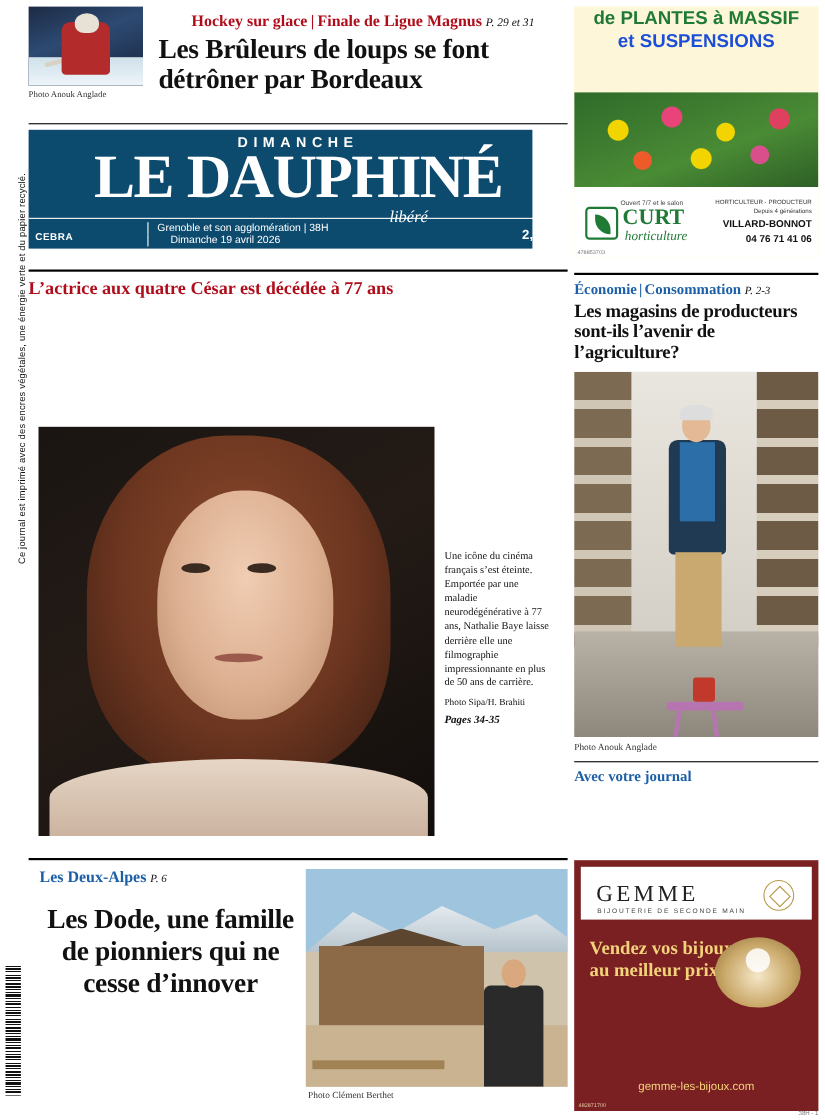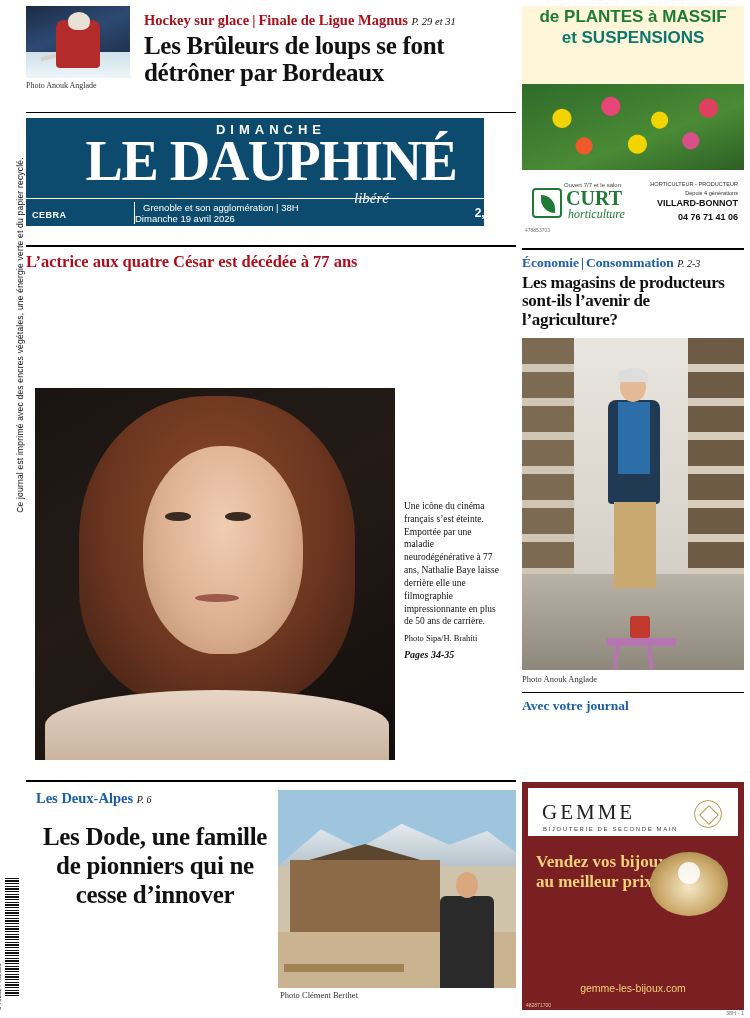--- a/index.html
+++ b/index.html
@@ -71,21 +71,21 @@
   .top-photo .stick {
     position:absolute; left:14px; top:44px; width:60px; height:4px;
     background:#d8d2c4; transform:rotate(-14deg);
   }
   .top-credit {
     position:absolute; left:0; top:75px;
     font-family:"Liberation Serif", serif;
     font-size:8px; color:#333; font-style:normal;
   }
   .top-head { position:absolute; left:118px; top:6px; width:372px; }
-  .kicker { font-size:14.5px; }
+  .kicker { font-size:14.5px;text-align:center; }
   .kicker .k1 { color:#b00d1b; font-weight:bold; }
   .kicker .kbar { color:#b00d1b; font-weight:bold; margin:0 3px; }
   .kicker .k2 { color:#b00d1b; font-weight:bold; }
   .kicker .kpage { color:#111; font-style:italic; font-size:10.5px; }
   .top-title {
     margin-top:3px;
     font-size:25px; line-height:1.08; font-weight:bold; letter-spacing:-0.3px;
   }
   .topband-rule {
     position:absolute; left:26px; top:112px; width:490px; height:1px; background:#000;
@@ -126,21 +126,21 @@
   .mh-edition {
     position:absolute; left:108px; bottom:13px;
     font-family:"Liberation Sans", sans-serif;
     font-size:9.5px;
     border-left:1px solid #fff; padding-left:8px;
   }
   .mh-date {
     position:absolute; left:108px; bottom:2px;
     font-family:"Liberation Sans", sans-serif;
     font-size:9.5px;
-    border-left:1px solid #fff; padding-left:0;
+    border-left:1px solid #fff; padding-left:20px;
   }
   .mh-price {
     position:absolute; right:8px; bottom:6px;
     font-family:"Liberation Sans", sans-serif;
     font-size:12px; font-weight:bold;
   }
 
   
   .ad-curt {
     position:absolute; left:522px; top:6px; width:222px; height:228px;
@@ -153,21 +153,21 @@
   .ad-curt .l1 {
     font-family:"Liberation Sans", sans-serif; font-weight:bold;
     font-size:24px; color:#1f7a35; letter-spacing:-0.5px; margin-top:4px;
   }
   .ad-curt .l2 {
     font-family:"Liberation Sans", sans-serif; font-weight:bold;
     font-size:17px; color:#1f7a35; margin-top:1px;
   }
   .ad-curt .l3 {
     font-family:"Liberation Sans", sans-serif; font-weight:bold;
-    font-size:17px; color:#0f766e; margin-top:1px;
+    font-size:17px; color:#1d4ed8; margin-top:1px;
   }
   .ad-curt .flowers {
     position:absolute; left:0; top:78px; width:222px; height:86px;
     background:
       radial-gradient(circle at 18% 40%, #f2d400 0 9px, transparent 10px),
       radial-gradient(circle at 40% 26%, #e8447a 0 9px, transparent 10px),
       radial-gradient(circle at 62% 42%, #f2d400 0 8px, transparent 9px),
       radial-gradient(circle at 84% 28%, #e04060 0 9px, transparent 10px),
       radial-gradient(circle at 28% 72%, #ef5a2a 0 8px, transparent 9px),
       radial-gradient(circle at 52% 70%, #f2d400 0 9px, transparent 10px),

